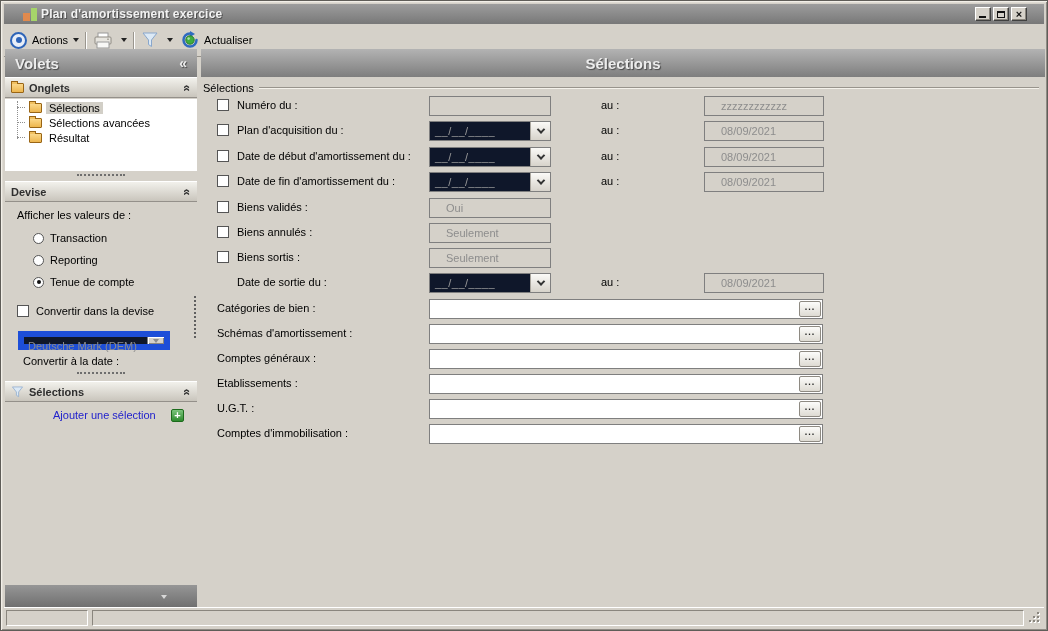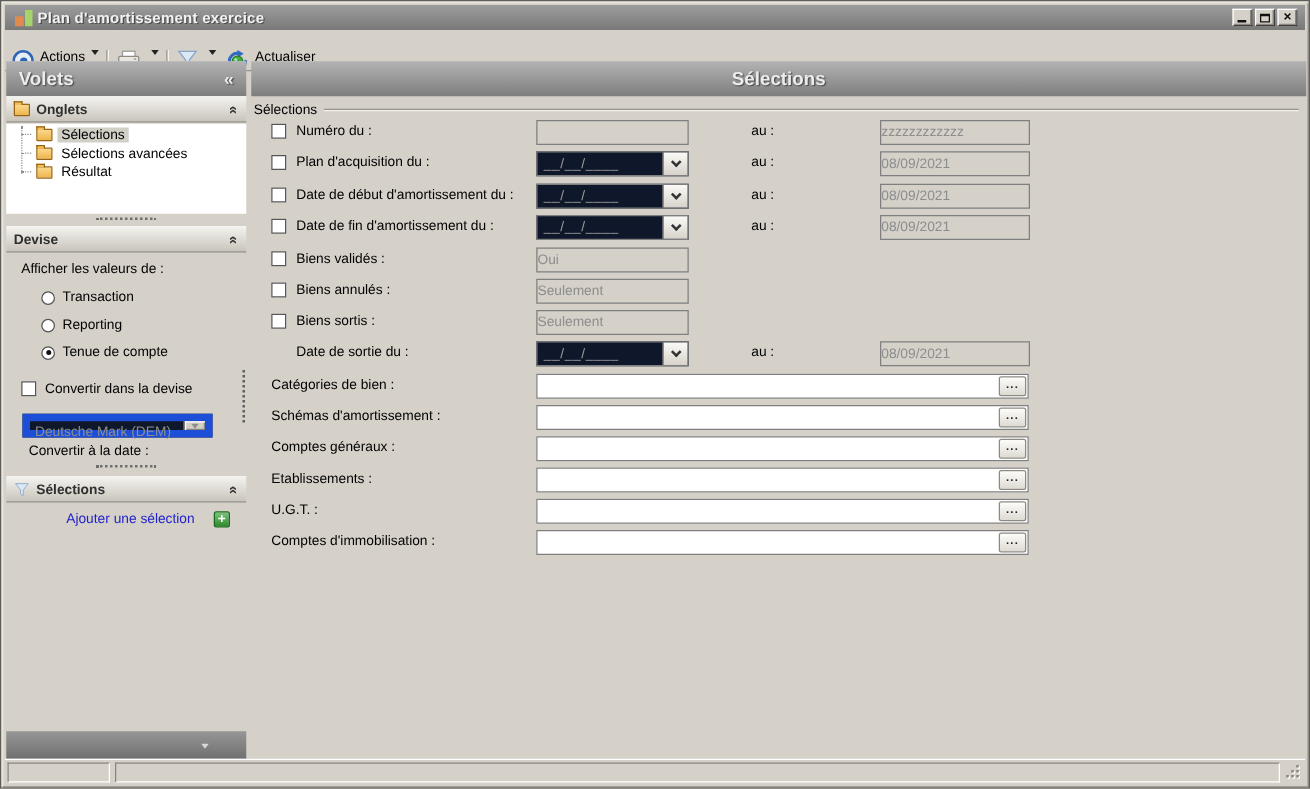--- a/index.html
+++ b/index.html
@@ -2,36 +2,36 @@
 <html><head>
 <meta charset="utf-8">
 <style>
   * { margin:0; padding:0; box-sizing:border-box; }
   html,body { background:#b9b5ad; font-family:"Liberation Sans", sans-serif; font-size:11px; color:#000; }
   .window { position:relative; width:1048px; height:631px; background:#d5d1c9; border:1px solid #5f5d58;
             box-shadow: inset 1px 1px 0 #f2efe8, inset -1px -1px 0 #8f8b84, inset 2px 2px 0 #dfdbd3; overflow:hidden; }
 
   
   .titlebar { position:absolute; left:3px; top:3px; right:3px; height:20px;
-              background:linear-gradient(#9d9d9d,#787878); display:flex; align-items:center; padding:0 6px; }
+              background:linear-gradient(#9d9d9d,#787878); display:flex; align-items:center; padding:0 17px; }
   .app-icon { width:14px; height:13px; position:relative; margin:0 4px 0 2px; }
   .app-icon .bar-orange { position:absolute; left:0; bottom:0; width:7px; height:8px; background:#e08a4e; }
   .app-icon .bar-green  { position:absolute; right:0; bottom:0; width:6px; height:13px; background:#a6d46a; }
   .title-text { flex:1; color:#f2f2f2; font-weight:bold; font-size:12px; text-shadow:1px 1px 0 #4e4e4e; letter-spacing:.2px; }
   .winbtns { display:flex; gap:2px; }
   .winbtn { width:16px; height:14px; background:#d5d1c9; border:1px solid;
             border-color:#ffffff #404040 #404040 #ffffff; box-shadow:inset -1px -1px 0 #8a867e;
             display:flex; align-items:center; justify-content:center; position:relative; }
   .glyph-min { position:absolute; left:3px; bottom:2px; width:7px; height:2px; background:#111; }
   .glyph-max { width:8px; height:7px; border:1px solid #111; border-top:2px solid #111; }
   .glyph-close { font-weight:bold; font-size:11px; line-height:10px; color:#111; }
 
   
   .toolbar { position:absolute; left:3px; top:23px; right:3px; height:25px; background:#d5d1c9;
-             display:flex; align-items:flex-start; padding:16px 6px; border-bottom:1px solid #96928a; }
+             display:flex; align-items:center; padding:16px 6px; border-bottom:1px solid #96928a; }
   .tb-gap { width:8px; }
   .tb-sep { width:2px; height:17px; border-left:1px solid #9a968e; border-right:1px solid #ffffff; margin:0 6px; }
   .caret-down { width:0; height:0; border-left:3.5px solid transparent; border-right:3.5px solid transparent; border-top:4px solid #222; }
   .icon-target { width:17px; height:17px; border-radius:50%; border:2px solid #2e64b8; position:relative; background:#e8eef8; }
   .icon-target::after { content:""; position:absolute; inset:3.5px; border-radius:50%; background:#2e64b8; }
   .tb-label { margin:0 5px; }
 
   
   .big-hd { background:linear-gradient(#b3b3b3,#7e7e7e); color:#ececec; font-weight:bold; font-size:15px;
             text-shadow:1px 1px 1px #4a4a4a; display:flex; align-items:center; padding:0 10px;justify-content:center; }
@@ -80,21 +80,21 @@
   .main { position:absolute; left:200px; top:48px; width:844px; height:559px; }
   .main .big-hd { position:absolute; left:0; top:0; right:0; height:28px; }
   .group-row { position:absolute; left:2px; right:6px; top:33px; display:flex; align-items:center; }
   .group-row .gline { flex:1; margin-left:5px; height:2px; border-top:1px solid #98948c; border-bottom:1px solid #f4f1ea; }
   .row { position:absolute; left:0; right:0; height:20px; }
   .row .cb { position:absolute; left:16px; top:3px; }
   .row .rlabel { position:absolute; left:36px; top:3px; }
   .f1 { position:absolute; left:228px; top:0; width:122px; height:20px; }
   .aul { position:absolute; left:400px; top:3px; }
   .f2 { position:absolute; left:503px; top:0; width:120px; height:20px; }
-  .dis { background:#d5d1c9; border:1px solid #7f7f7f; color:#8d8d8d; line-height:18px; padding:0 0; overflow:hidden; white-space:nowrap; }
+  .dis { background:#d5d1c9; border:1px solid #7f7f7f; color:#8d8d8d; line-height:18px; padding:0 16px; overflow:hidden; white-space:nowrap; }
   .datec { background:#0f172a; border:1px solid #7f7f7f; position:relative; }
   .datec .ph { position:absolute; left:5px; top:3px; color:#9a9a9a; letter-spacing:.5px; }
   .datec .dbtn { position:absolute; right:0; top:0; bottom:0; width:20px; background:linear-gradient(#fbfaf7,#d7d3cb);
                  border-left:1px solid #aaa69e; display:flex; align-items:center; justify-content:center; }
   .chev-dn { width:6px; height:6px; border-right:2px solid #333; border-bottom:2px solid #333; transform:rotate(45deg) translate(-1px,-1px); }
   .wide { position:absolute; left:228px; top:0; width:394px; height:20px; background:#fff; border:1px solid #7f7f7f; }
   .browse { position:absolute; right:1px; top:1px; width:22px; height:16px; background:linear-gradient(#fcfcfa,#dedbd3);
             border:1px solid #8e8a82; border-radius:2px; font-weight:bold; font-size:9px; letter-spacing:1px;
             display:flex; align-items:center; justify-content:center; color:#222; padding-bottom:4px; }
 

